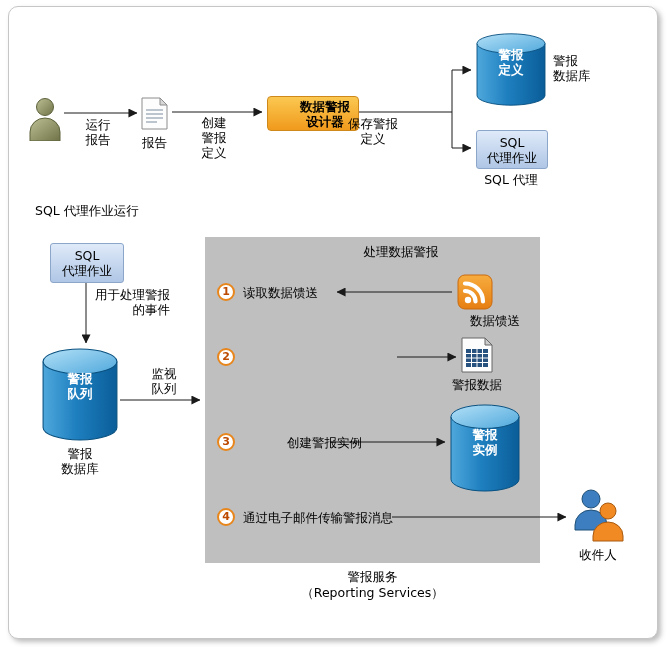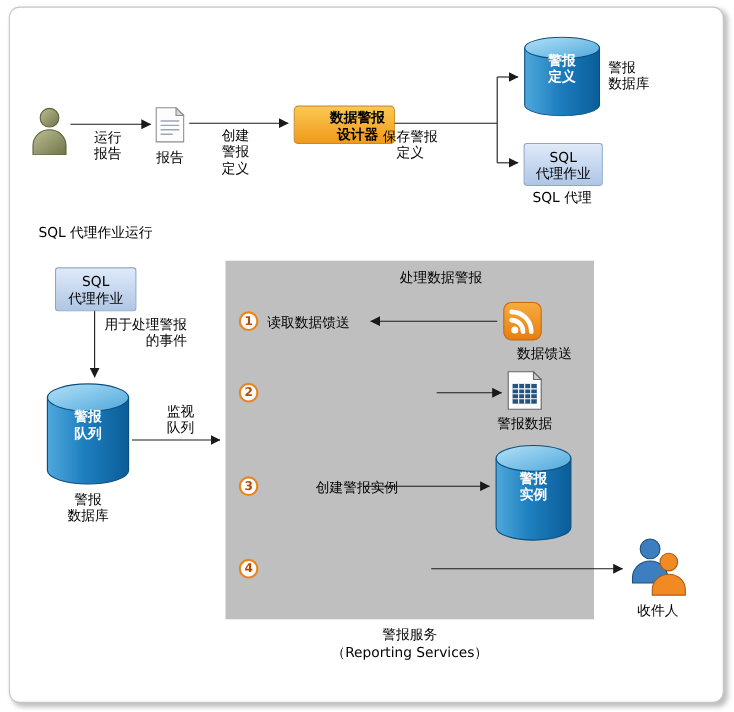--- a/index.html
+++ b/index.html
@@ -170,20 +170,21 @@
   <div class="stepnum" style="left:217px;top:433px;">3</div>
   <div class="lbl" style="left:243px;top:435px;margin-left:44px;">创建警报实例</div>
   <svg class="cyl" style="left:450px;top:404px;" width="70" height="88" viewBox="0 0 70 90" preserveAspectRatio="none">
     <path d="M1,13 V77 a34,12 0 0 0 68,0 V13" fill="url(#cylBody)" stroke="#09507F"></path>
     <ellipse cx="35" cy="13" rx="34" ry="12" fill="url(#cylTop)" stroke="#09507F"></ellipse>
   </svg>
   <div class="cyl-label" style="left:450px;top:427px;width:70px;">警报
 实例</div>
 
   <div class="stepnum" style="left:217px;top:508px;">4</div>
+  <div class="lbl" style="left:243px;top:510px;">通过电子邮件传输警报消息</div>
   <svg class="icon" style="left:571px;top:488px;" width="54" height="54" viewBox="0 0 52 54">
     <circle cx="19" cy="11" r="9" fill="#3C7EBF" stroke="#205077"></circle>
     <path d="M3,42 V37 a16,15 0 0 1 32,0 V42 Z" fill="#3C7EBF" stroke="#205077"></path>
     <circle cx="36" cy="23" r="8" fill="#F28A24" stroke="#A85A10"></circle>
     <path d="M21,53 V48 a15,14 0 0 1 30,0 V53 Z" fill="#F28A24" stroke="#A85A10"></path>
   </svg>
   <div class="lbl ctr" style="left:569px;top:547px;width:58px;">收件人</div>
 
   <div class="lbl ctr" style="left:205px;top:585px;width:335px;">（Reporting Services）</div>
   <div class="lbl ctr" style="left:205px;top:569px;width:335px;">警报服务</div>

